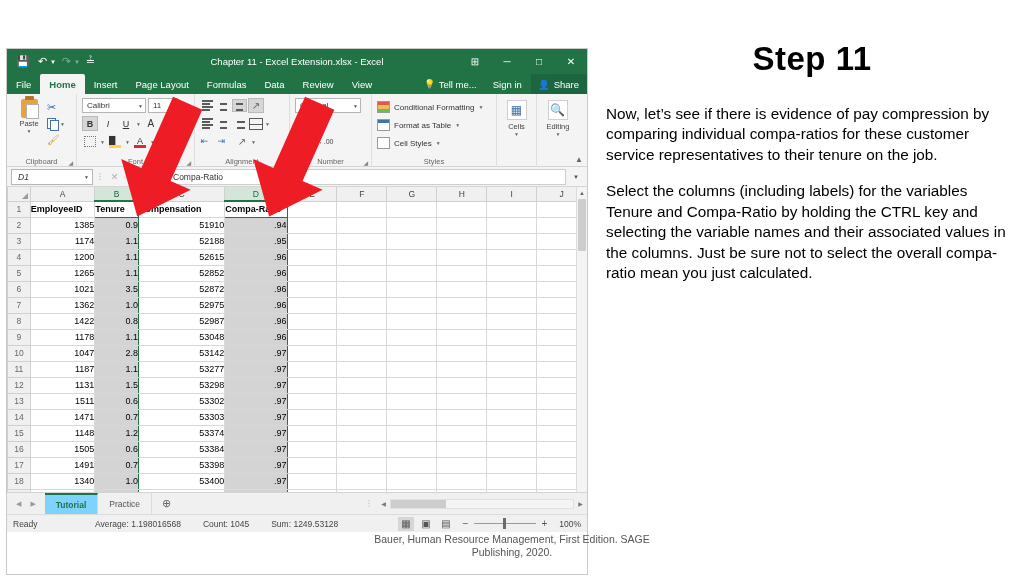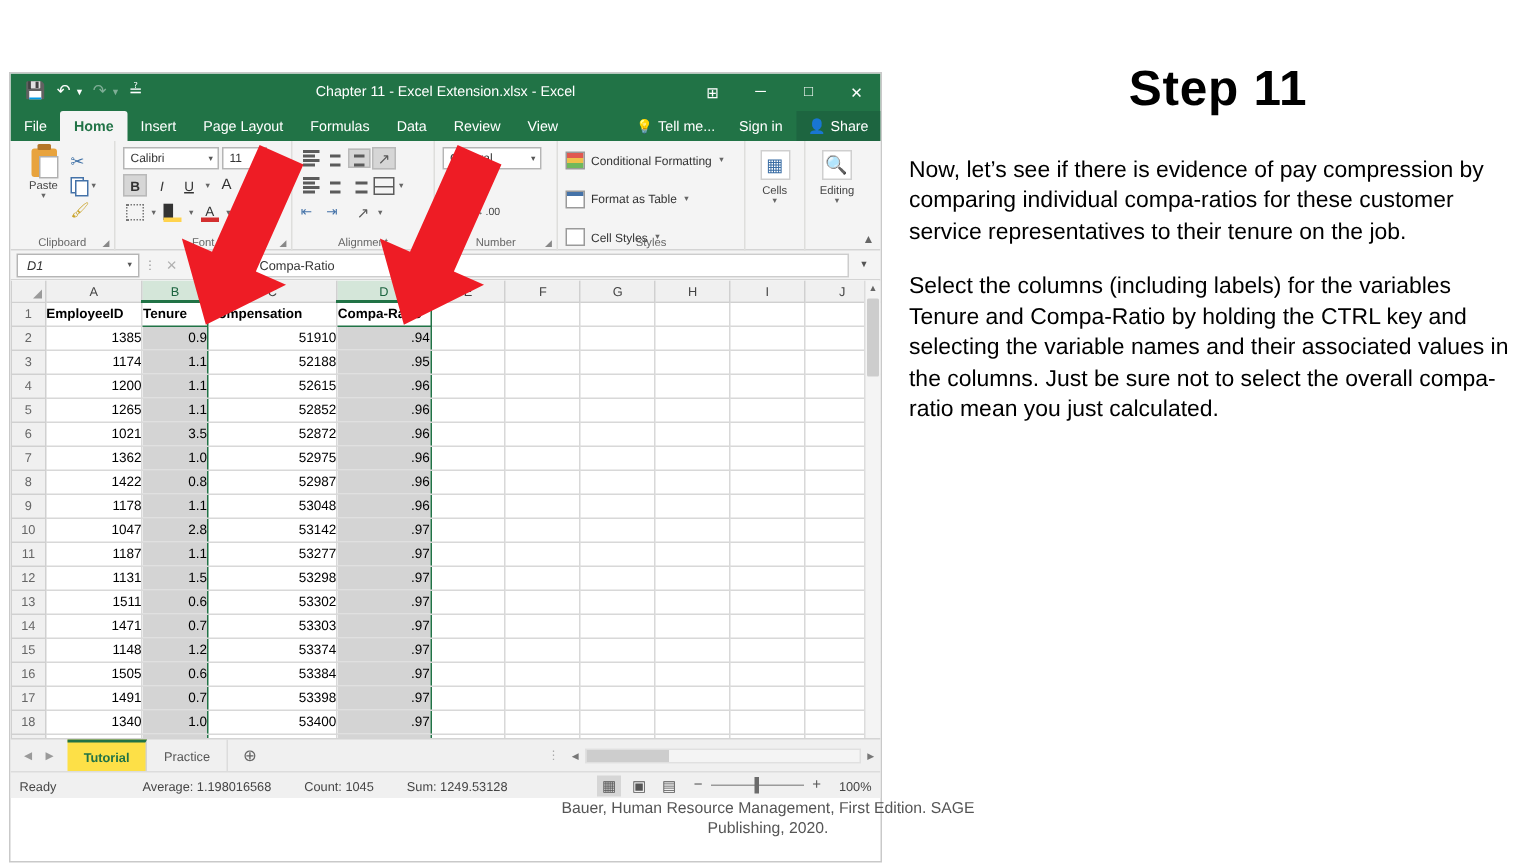--- a/index.html
+++ b/index.html
@@ -226,21 +226,21 @@
 
   
   .sheet-bar {
     height: 22px; background:#f0f0f0; border-top:1px solid #d4d4d4;
     display:flex; align-items:stretch; font-size:8.5px;
   }
   .nav-arrows { display:flex; align-items:center; gap:9px; padding:0 9px; color:#9a9a9a; font-size:7px;}
   .sheet-tab {
     display:flex; align-items:center; padding: 0 11px; color:#555; border-right:1px solid #dcdcdc;
   }
-  .sheet-tab.active { background:#fde047; color:#217346; font-weight:bold; border-top:2px solid #217346; border-right:1px solid #d4d4d4;}
+  .sheet-tab.active { background:#7dd3fc; color:#217346; font-weight:bold; border-top:2px solid #217346; border-right:1px solid #d4d4d4;}
   .addsheet { display:flex; align-items:center; padding:0 10px; color:#666; font-size:11px; }
   .hsplit { margin-left:auto; display:flex;align-items:center;color:#aaa;font-size:8px;padding:0 4px;}
   .hscroll { width:210px; display:flex; align-items:center; }
   .hscroll .hs-track { flex:1; height:10px; background:#f4f4f4; border:1px solid #e0e0e0; position:relative;}
   .hscroll .hs-thumb { position:absolute; left:0; top:0; bottom:0; width:55px; background:#cdcdcd;}
   .hs-arw { width:13px; text-align:center; color:#777; font-size:6px;}
 
   
   .status-bar {
     height: 18px; background:#f0f0f0; border-top:1px solid #dcdcdc;
@@ -491,21 +491,21 @@
                 <span>→</span>
                 <span>.00</span>
               </span>
           </div>
         </div>
         <div class="rgroup-label">Number</div>
         <div class="rgroup-launcher">◢</div>
       </div>
 
       <div class="rgroup g-styles">
-        <div class="rbody" style="flex-direction:column; padding-top:1px;justify-content:space-between;">
+        <div class="rbody" style="flex-direction:column; padding-top:1px;">
           <div class="st-row">
             <span class="st-ic cf"></span>
             <span>Conditional Formatting</span>
             <span class="mini-caret">▼</span>
           </div>
           <div class="st-row">
             <span class="st-ic tbl"></span>
             <span>Format as Table</span>
             <span class="mini-caret">▼</span>
           </div>

